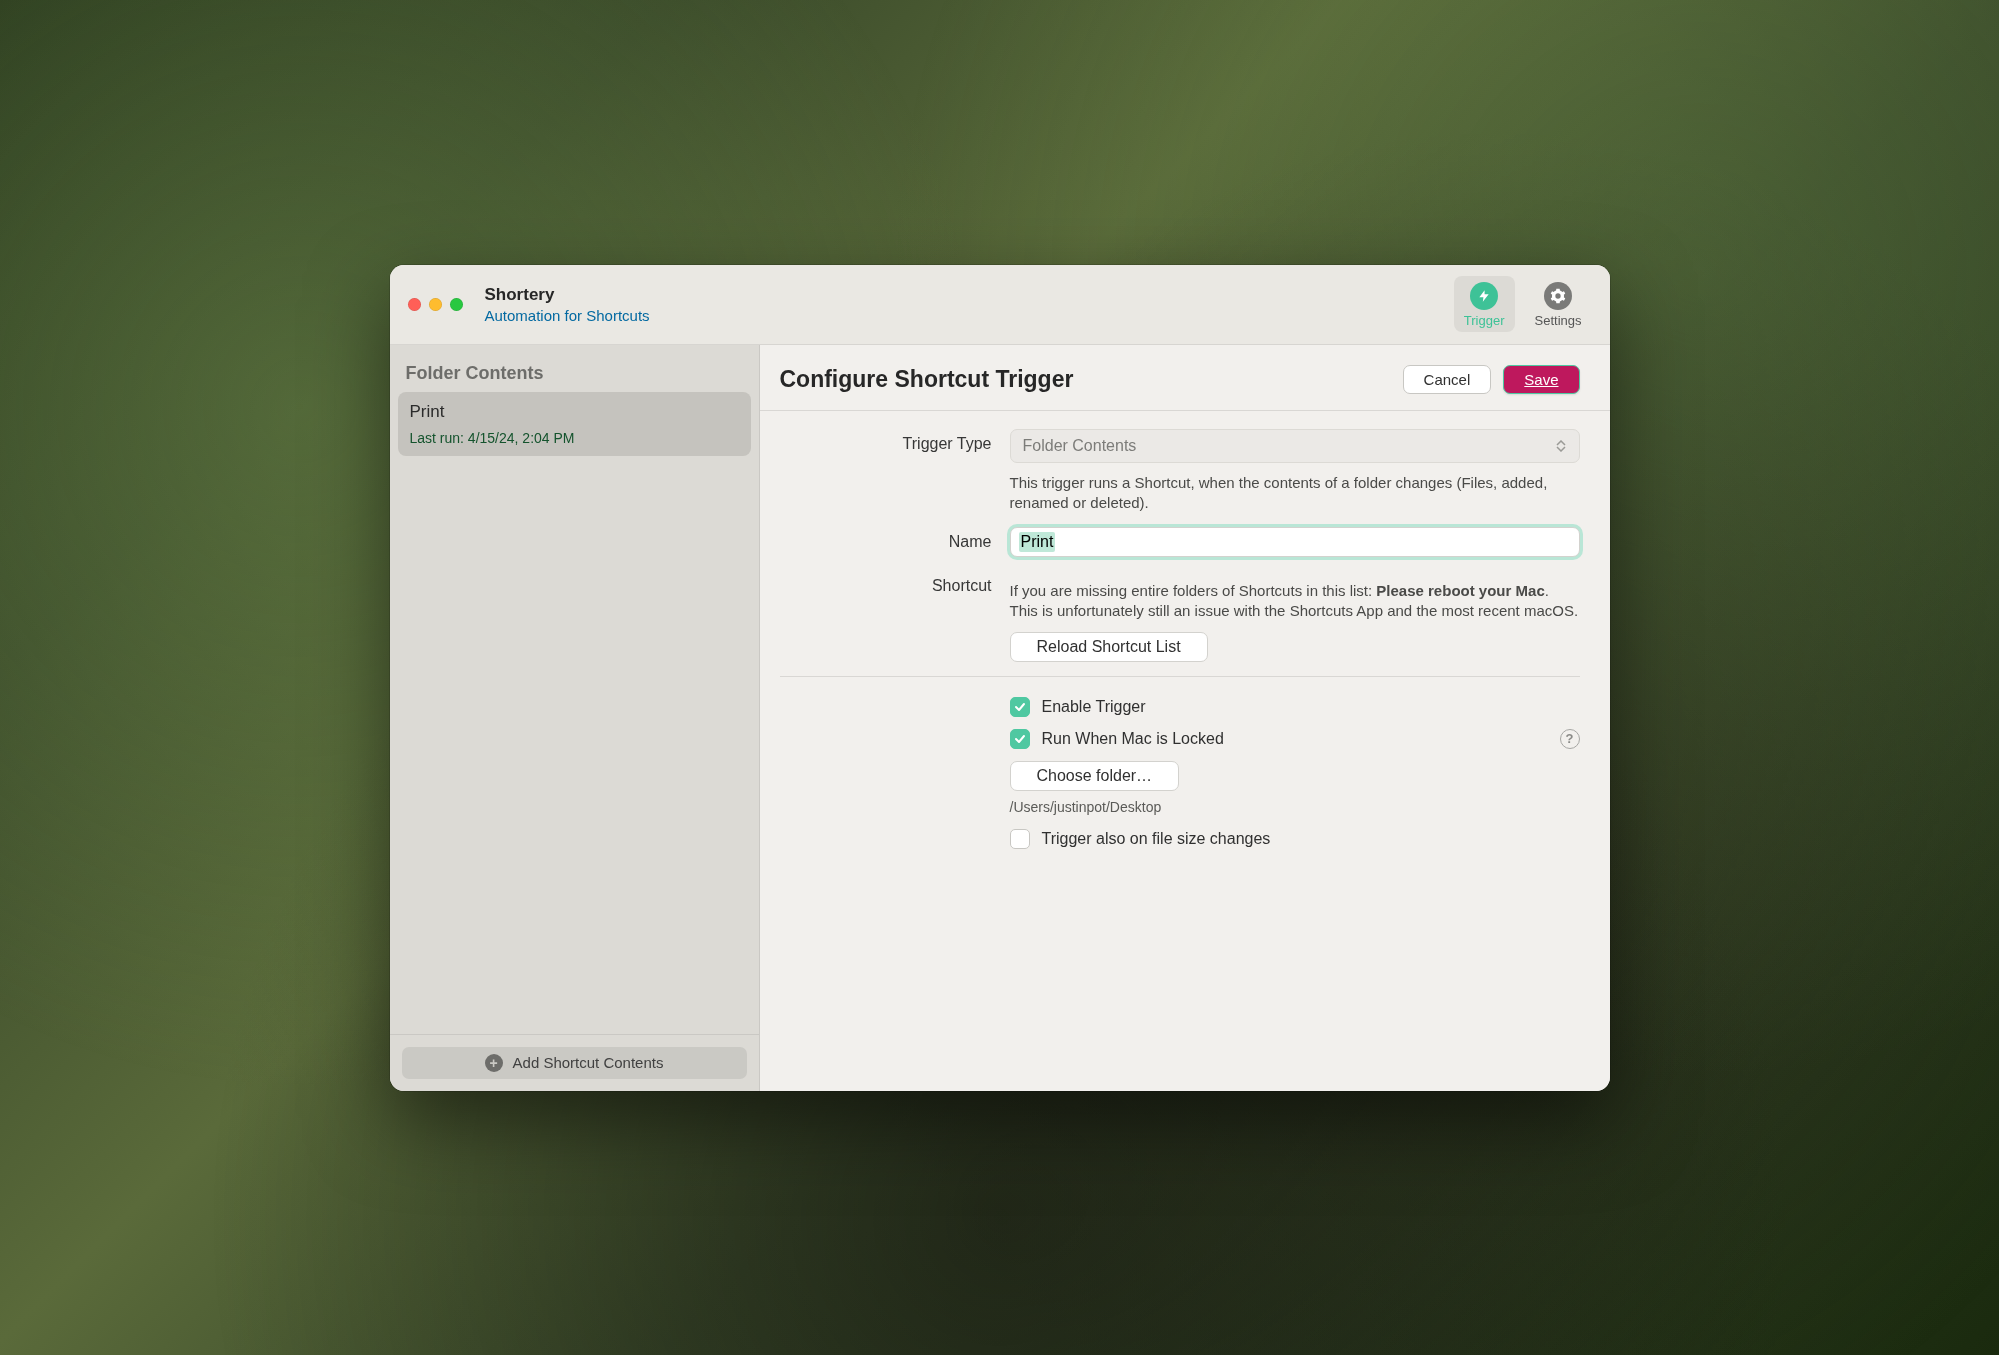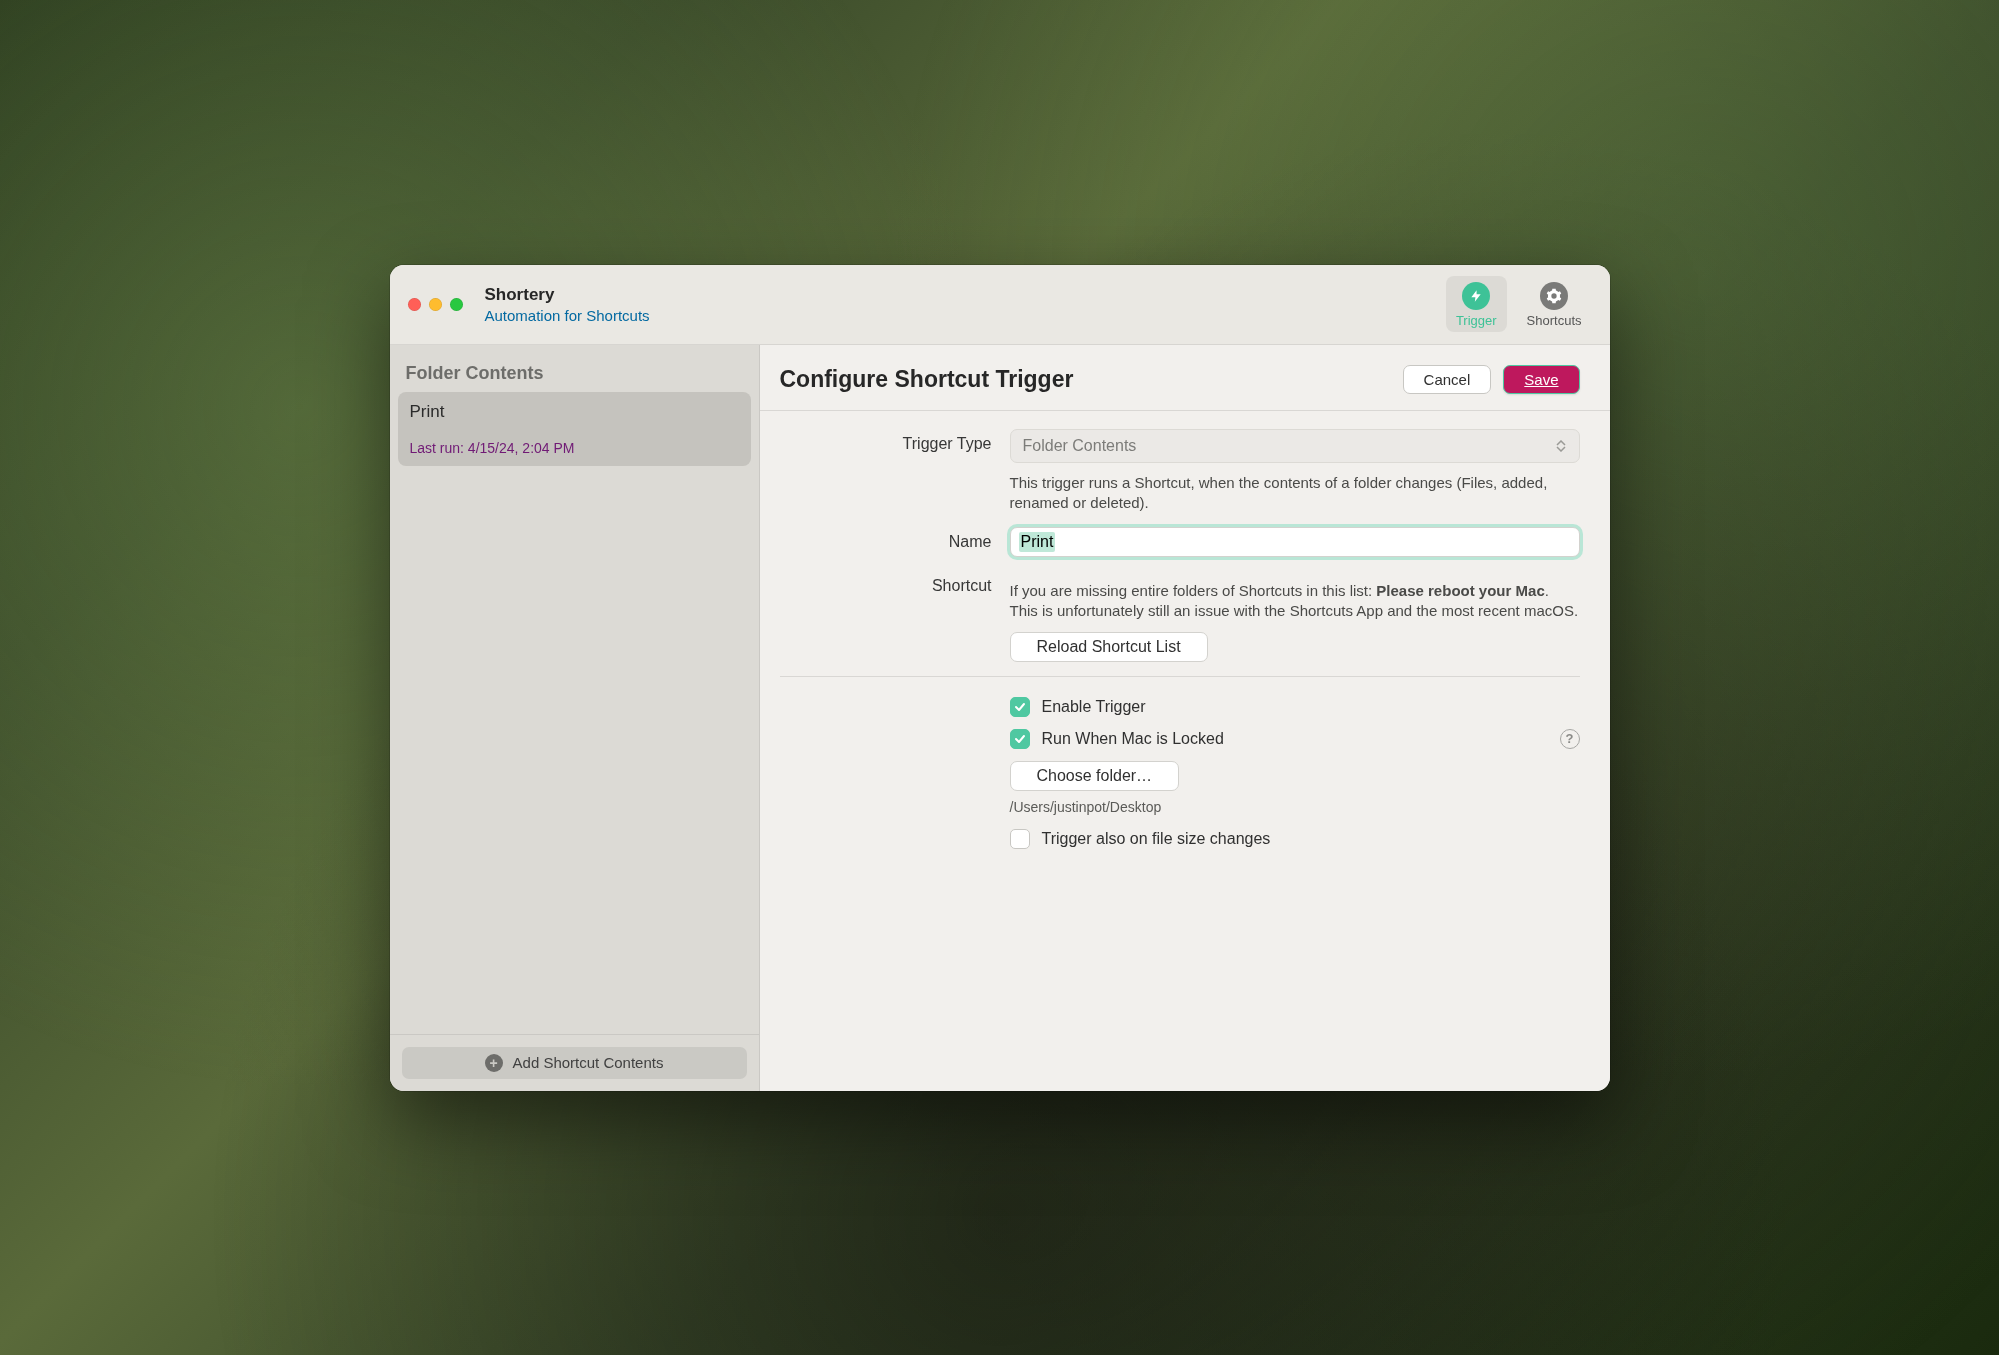--- a/index.html
+++ b/index.html
@@ -71,21 +71,21 @@
     background: #dcdad5;
     display: flex; flex-direction: column;
     border-right: 1px solid rgba(0,0,0,0.08);
   }
   .sidebar-header { padding: 18px 16px 8px; font-size: 18px; font-weight: 700; color: #6d6d6a; }
   .sidebar-list { flex: 1; padding: 0 8px; overflow: auto; }
   .side-item {
     background: #c5c3be; border-radius: 8px; padding: 10px 12px;
   }
   .side-item-title { font-size: 17px; color: #2b2b2b; }
-  .side-item-sub { font-size: 14px; color: #701a75; margin-top: 18px; }
+  .side-item-sub { font-size: 14px; color: #14532d; margin-top: 8px; }
   .sidebar-footer { padding: 12px; border-top: 1px solid rgba(0,0,0,0.08); }
   .add-trigger-btn {
     width: 100%; display: flex; align-items: center; justify-content: center;
     gap: 10px; background: #cac9c4; border-radius: 7px; padding: 7px 12px;
     font-size: 15px; color: #414141; border: none; cursor: default;
   }
   .plus-circle {
     width: 18px; height: 18px; border-radius: 50%; background: #6d6d6a;
     color: #cac9c4; display: flex; align-items: center; justify-content: center;
     font-size: 14px; font-weight: 700; line-height: 1;
@@ -178,21 +178,21 @@
             </svg>
         </div>
         <div class="tab-label active">Trigger</div>
       </div>
       <div class="toolbar-tab">
         <div class="tab-icon settings">
           <svg width="16" height="16" viewBox="0 0 24 24" fill="#ffffff">
               <path d="M12 8a4 4 0 100 8 4 4 0 000-8zm9 4c0 .7-.08 1.38-.22 2.03l2.12 1.65-2 3.46-2.49-1a8.97 8.97 0 01-3.5 2.03L14.5 23h-5l-.41-2.83a8.97 8.97 0 01-3.5-2.03l-2.49 1-2-3.46 2.12-1.65A9.06 9.06 0 013 12c0-.7.08-1.38.22-2.03L1.1 8.32l2-3.46 2.49 1a8.97 8.97 0 013.5-2.03L9.5 1h5l.41 2.83a8.97 8.97 0 013.5 2.03l2.49-1 2 3.46-2.12 1.65c.14.65.22 1.33.22 2.03z"></path>
             </svg>
         </div>
-        <div class="tab-label inactive">Shortcuts</div>
+        <div class="tab-label inactive">Settings</div>
       </div>
     </div>
   </div>
 
   <div class="body">
     <div class="sidebar">
       <div class="sidebar-header">Folder Contents</div>
       <div class="sidebar-list">
         <div class="side-item">
           <div class="side-item-title">Print</div>

